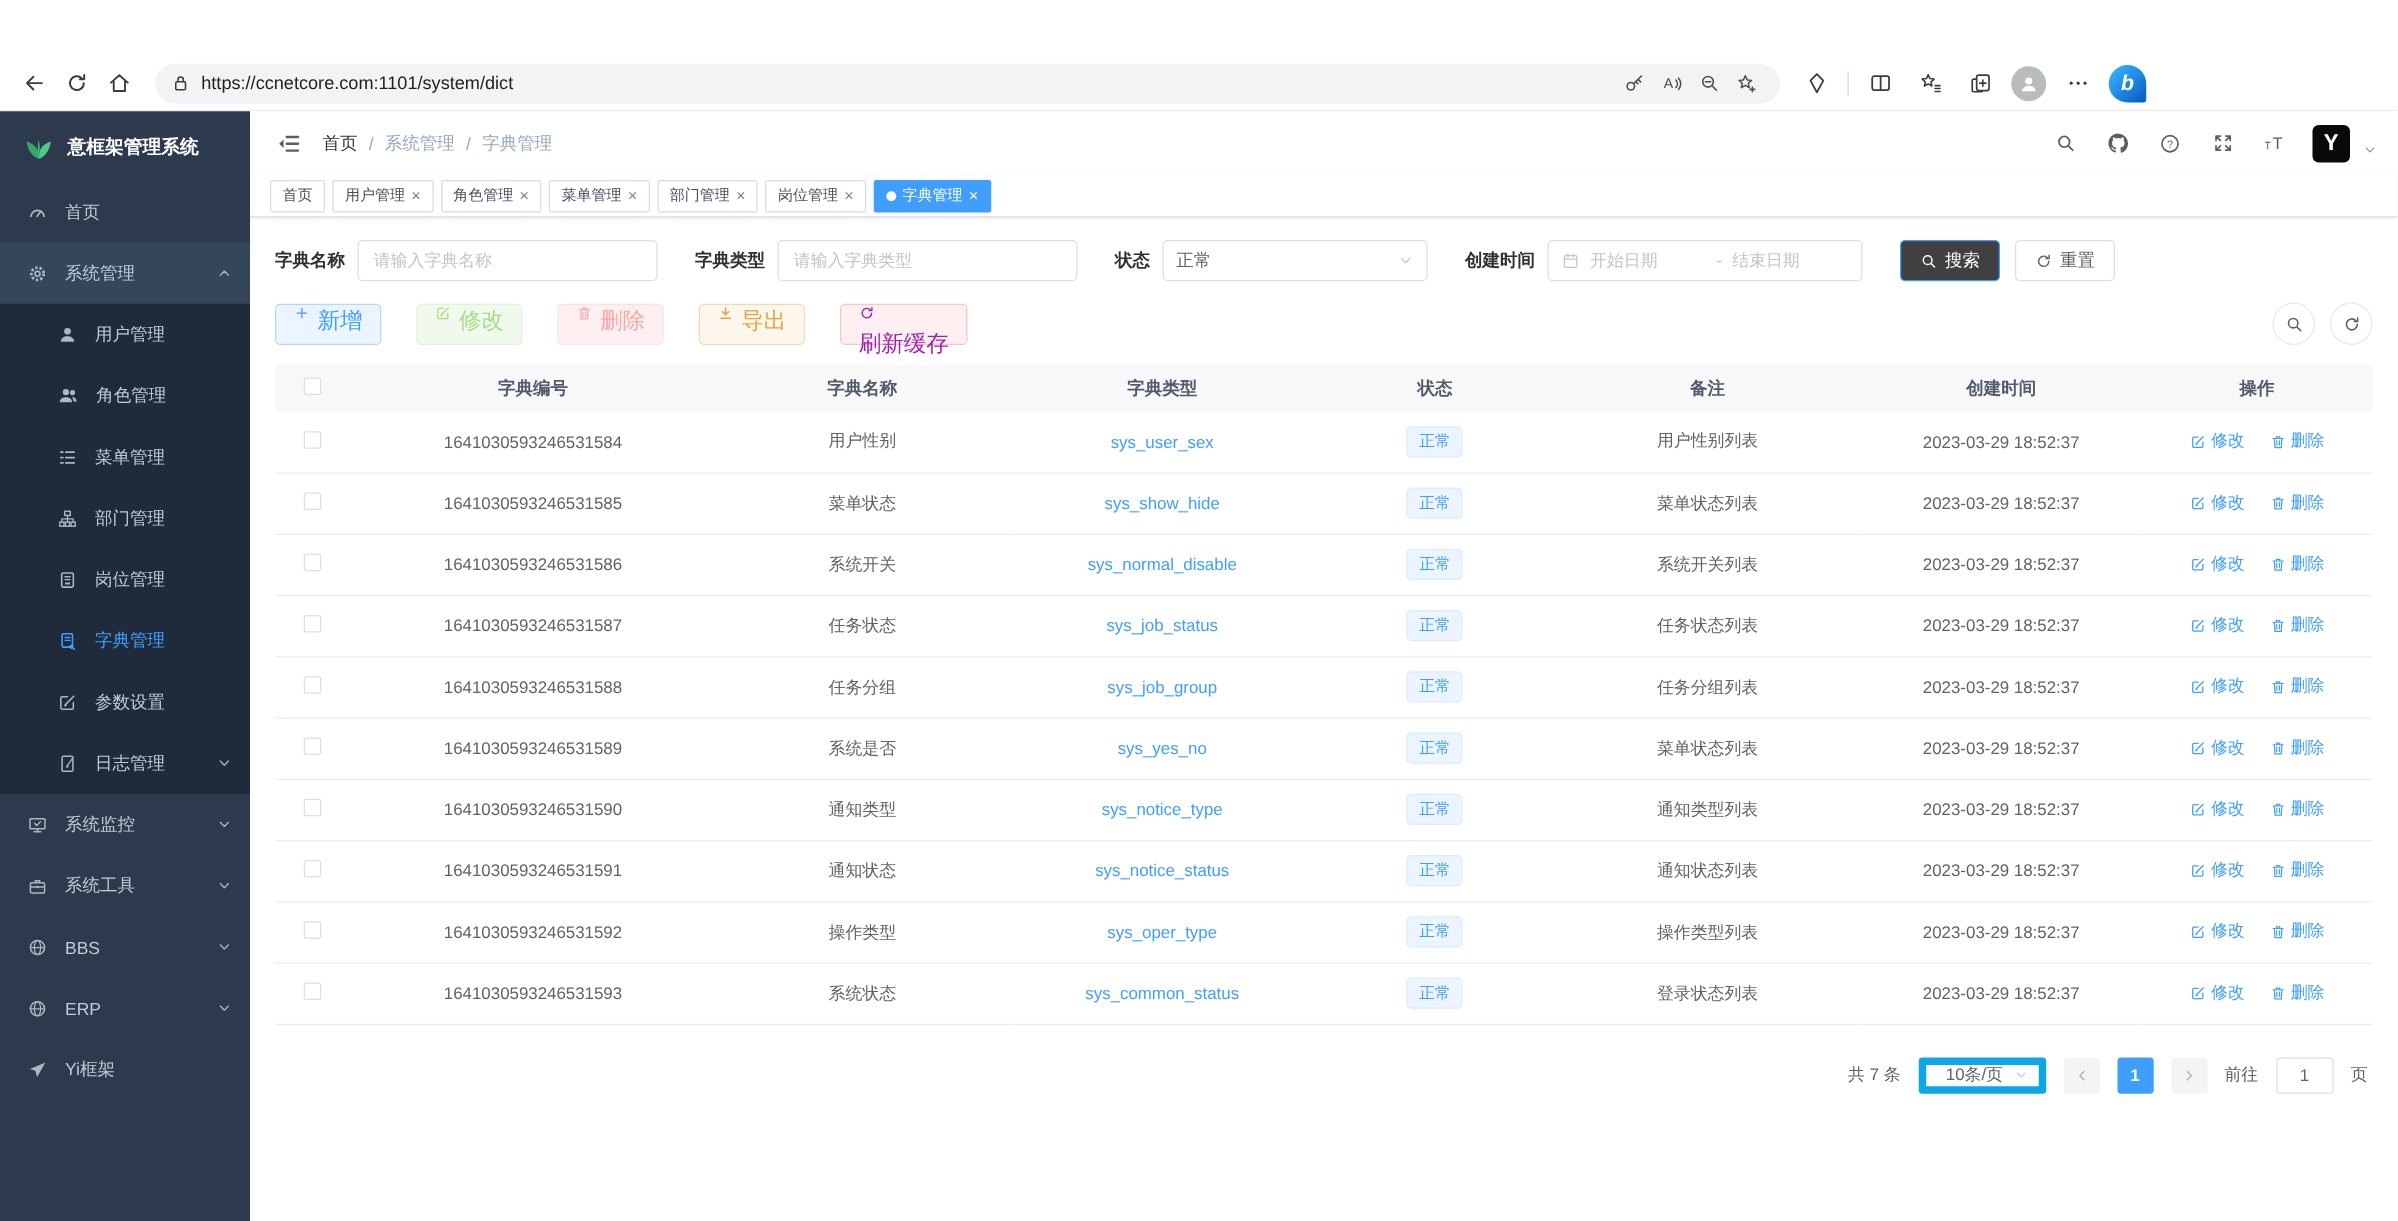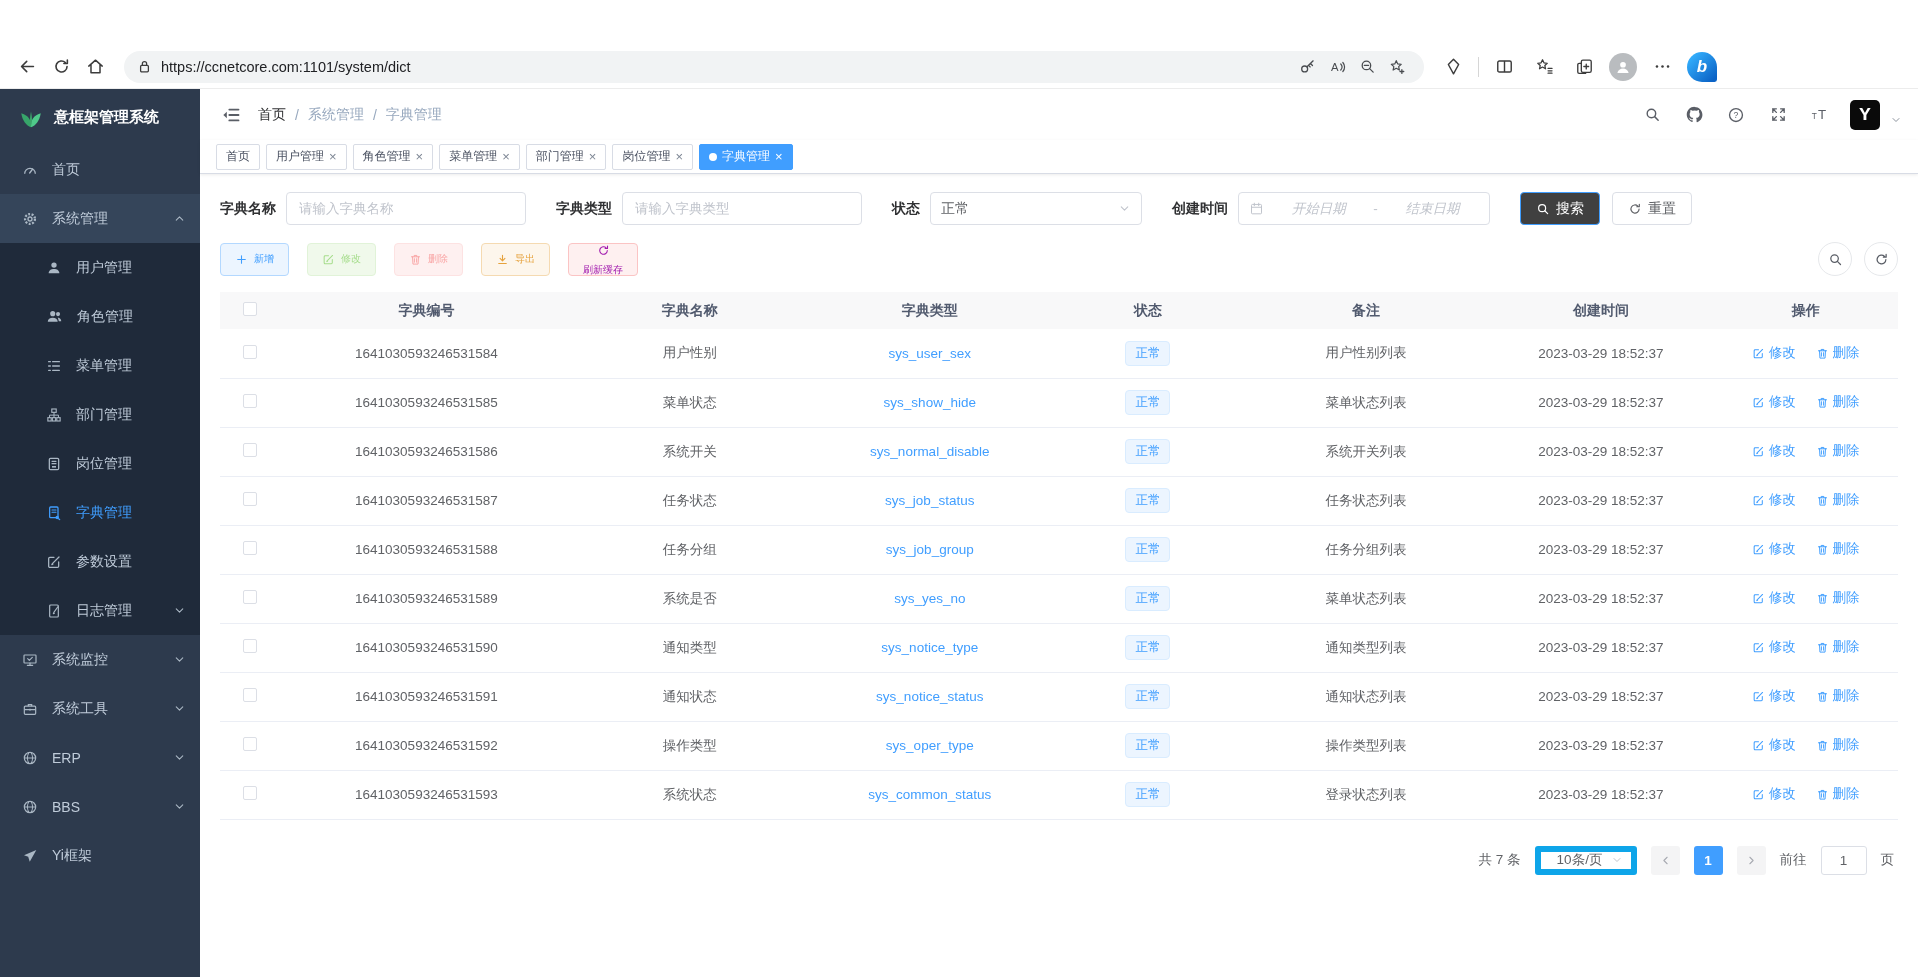--- a/index.html
+++ b/index.html
@@ -66,30 +66,30 @@
   .f-label { font-weight:bold; color:#303133; margin-right:10px; white-space:nowrap; }
   .f-input { height:33px; border:1px solid #dcdfe6; border-radius:4px; padding:0 12px; font-size:13.5px; color:#606266; width:240px; background:#fff; }
   .f-input::placeholder { color:#c0c4cc; }
   .f-group { display:flex; align-items:center; margin-right:30px; }
   .f-select { width:212px; height:33px; border:1px solid #dcdfe6; border-radius:4px; display:flex; align-items:center;
     padding:0 10px; color:#606266; background:#fff; cursor:pointer; }
   .f-select .sel-val { flex:1; }
   .f-select .ico { color:#c0c4cc; }
   .f-date { width:252px; height:33px; border:1px solid #dcdfe6; border-radius:4px; display:flex; align-items:center;
     padding:0 10px; gap:8px; color:#c0c4cc; background:#fff; cursor:pointer; font-size:13.5px; }
-  .f-date .d-part { flex:1; text-align:center;font-style:italic; }
+  .f-date .d-part { flex:1; text-align:left; }
   .btn { height:33px; border-radius:4px; border:1px solid transparent; display:inline-flex; align-items:center; gap:6px;
     padding:0 15px; font-size:14px; cursor:pointer; background:#fff; }
   .btn-primary { background:#404040; border-color:#409eff; color:#fff; }
   .btn-plain { border-color:#dcdfe6; color:#606266; }
 
   
   .toolbar { display:flex; align-items:center; margin-top:17px; }
-  .tb { height:33px; border-radius:4px; display:inline-flex; align-items:center; gap:6px; padding:0 14px; font-size:10px;
-    cursor:pointer; margin-right:18px; border:1px solid transparent; }
+  .tb { height:33px; border-radius:4px; display:inline-flex; gap:6px; padding:0 14px; font-size:18px;
+    cursor:pointer; margin-right:28px; border:1px solid transparent; }
   .tb-add  { background:#ecf5ff; border-color:#b3d8ff; color:#409eff; }
   .tb-edit { background:#f0f9eb; border-color:#e1f3d8; color:#a6dd8c; }
   .tb-del  { background:#fef0f0; border-color:#fde2e2; color:#f9a7a7; }
   .tb-exp  { background:#fdf6ec; border-color:#f5dab1; color:#e6a23c; }
   .tb-cache{ background:#fef0f0; border-color:#fbc4c4; color:#a21caf;flex-direction:column; }
   .tool-right { margin-left:auto; display:flex; gap:12px; }
   .circle-btn { width:34px; height:34px; border-radius:50%; border:1px solid #e6e8eb; background:#fff; color:#5a5e66;
     display:flex; align-items:center; justify-content:center; cursor:pointer; }
 
   
@@ -454,30 +454,30 @@
         </svg>
       <span>系统工具</span>
       <svg class="ico s-chev" width="13" height="13">
           <use href="#i-chev"></use>
         </svg>
     </div>
     <div class="s-item">
       <svg class="ico" width="16" height="16">
           <use href="#i-globe"></use>
         </svg>
-      <span>ERP</span>
+      <span>BBS</span>
       <svg class="ico s-chev" width="13" height="13">
           <use href="#i-chev"></use>
         </svg>
     </div>
     <div class="s-item">
       <svg class="ico" width="16" height="16">
           <use href="#i-globe"></use>
         </svg>
-      <span>BBS</span>
+      <span>ERP</span>
       <svg class="ico s-chev" width="13" height="13">
           <use href="#i-chev"></use>
         </svg>
     </div>
     <div class="s-item">
       <svg class="ico" width="16" height="16">
           <use href="#i-send"></use>
         </svg>
       <span>Yi框架</span>
     </div>

